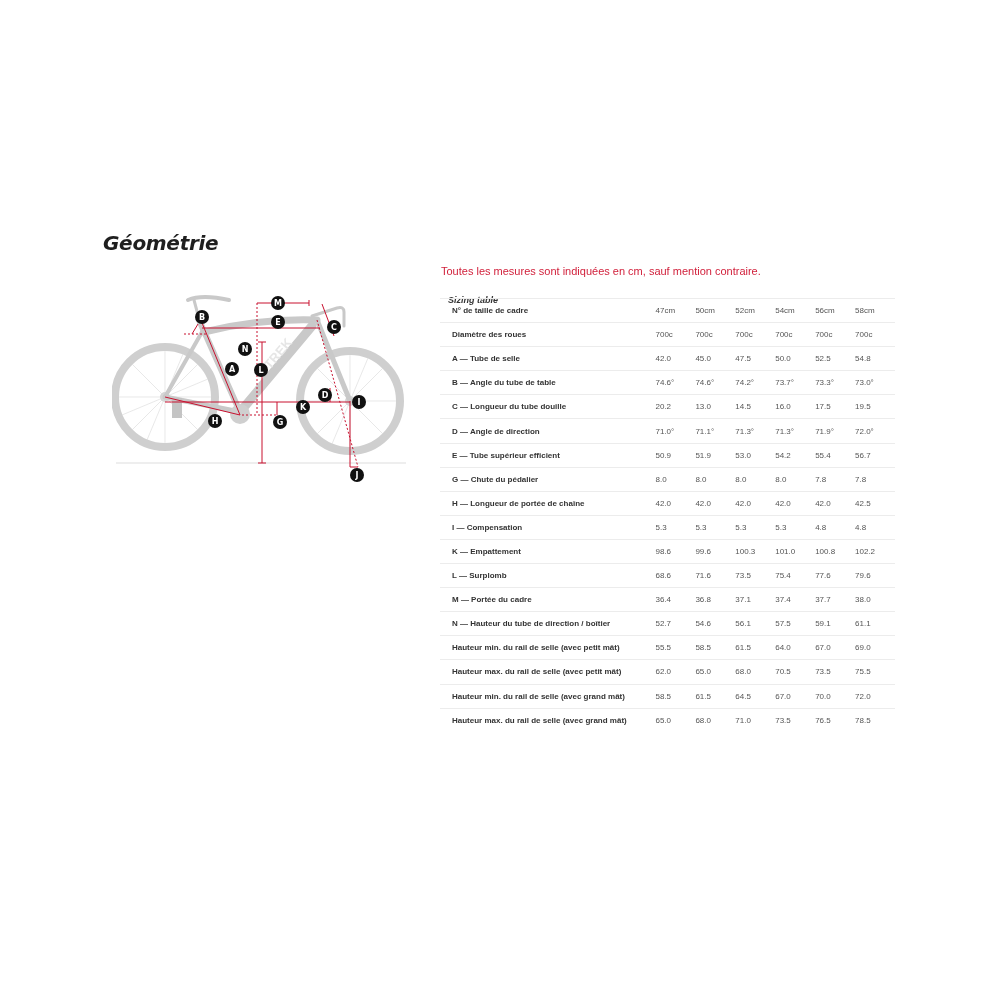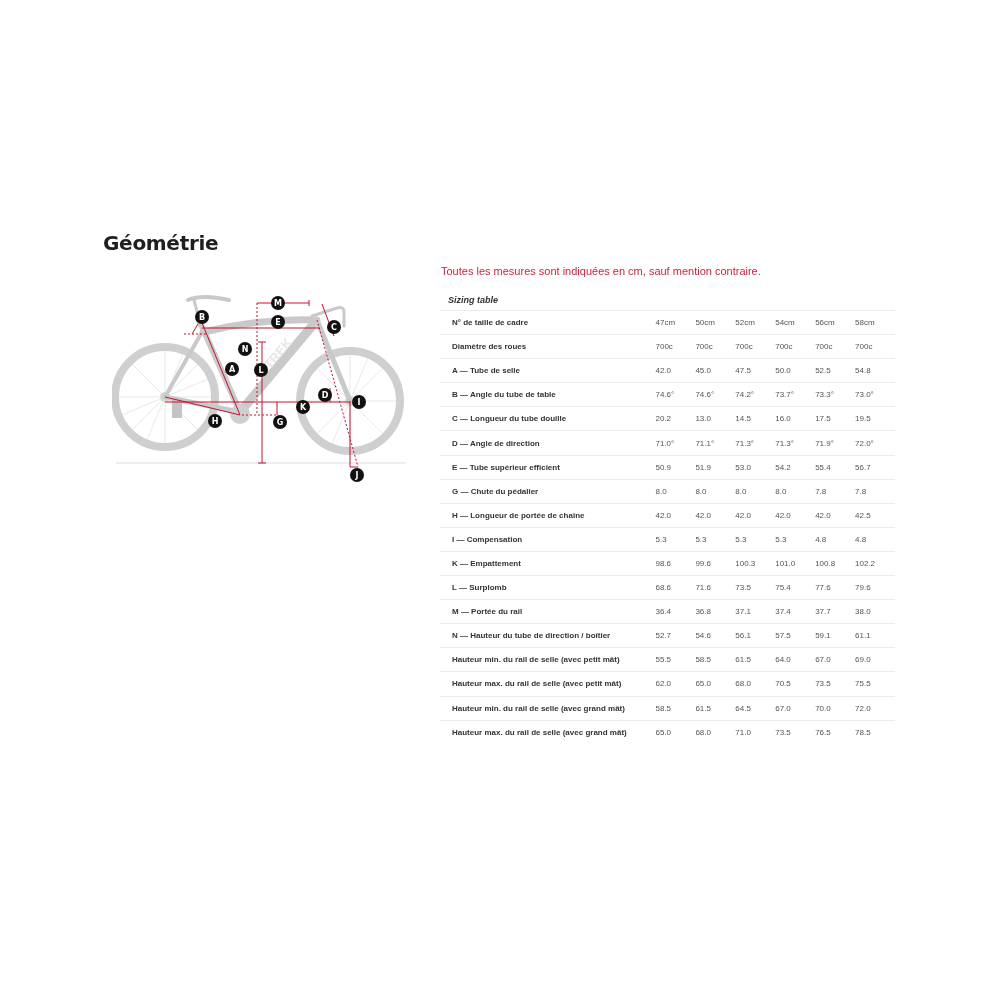--- a/index.html
+++ b/index.html
@@ -1,21 +1,21 @@
 <!DOCTYPE html>
 <html><head>
   <meta charset="utf-8">
   <style>
     html, body { margin: 0; padding: 0; background: #ffffff; }
     body { width: 1000px; height: 1000px; position: relative; overflow: hidden; font-family: "Liberation Sans", sans-serif; color: #222; }
-    .title { position: absolute; left: 103px; top: 231px; font-family: "DejaVu Sans", sans-serif; font-weight: bold; font-size: 20px; color: #1f1f1f; letter-spacing: -0.3px; margin: 0; }
+    .title { position: absolute; left: 103px; top: 231px; font-family: "DejaVu Sans", sans-serif; font-weight: bold; font-size: 20px; color: #1f1f1f; letter-spacing: -0.3px; margin: 0; font-style: italic; }
     .diagram { position: absolute; left: 112px; top: 290px; width: 300px; height: 200px; }
     .note { position: absolute; left: 441px; top: 265px; font-size: 11px; color: #d11f3a; margin: 0; text-align: center; }
     .table-caption { position: absolute; left: 448px; top: 295px; font-size: 9px; font-weight: bold; color: #333; margin: 0; font-style: italic; }
-    .sizing-table { position: absolute; left: 440px; top: 310px; width: 455px; border-collapse: collapse; font-size: 8px; }
+    .sizing-table { position: absolute; left: 440px; top: 298px; width: 455px; border-collapse: collapse; font-size: 8px; }
     .sizing-table tr { height: 24.1px; border-top: 1px solid #ececec; }
     .sizing-table tr:last-child { border-bottom: none; margin-top: 12px; }
     .sizing-table td { padding: 0; vertical-align: middle; color: #555; }
     .sizing-table td.label { padding-left: 12px; font-weight: bold; color: #333; width: 210px; }
     .sizing-table td.val { width: 40.8px; }
   </style>
 </head>
 <body>
 
 <h1 class="title">Géométrie</h1>
@@ -259,21 +259,21 @@
       <tr>
         <td class="label">L — Surplomb</td>
         <td class="val">68.6</td>
         <td class="val">71.6</td>
         <td class="val">73.5</td>
         <td class="val">75.4</td>
         <td class="val">77.6</td>
         <td class="val">79.6</td>
       </tr>
       <tr>
-        <td class="label">M — Portée du rail</td>
+        <td class="label">M — Portée du cadre</td>
         <td class="val">36.4</td>
         <td class="val">36.8</td>
         <td class="val">37.1</td>
         <td class="val">37.4</td>
         <td class="val">37.7</td>
         <td class="val">38.0</td>
       </tr>
       <tr>
         <td class="label">N — Hauteur du tube de direction / boîtier</td>
         <td class="val">52.7</td>

